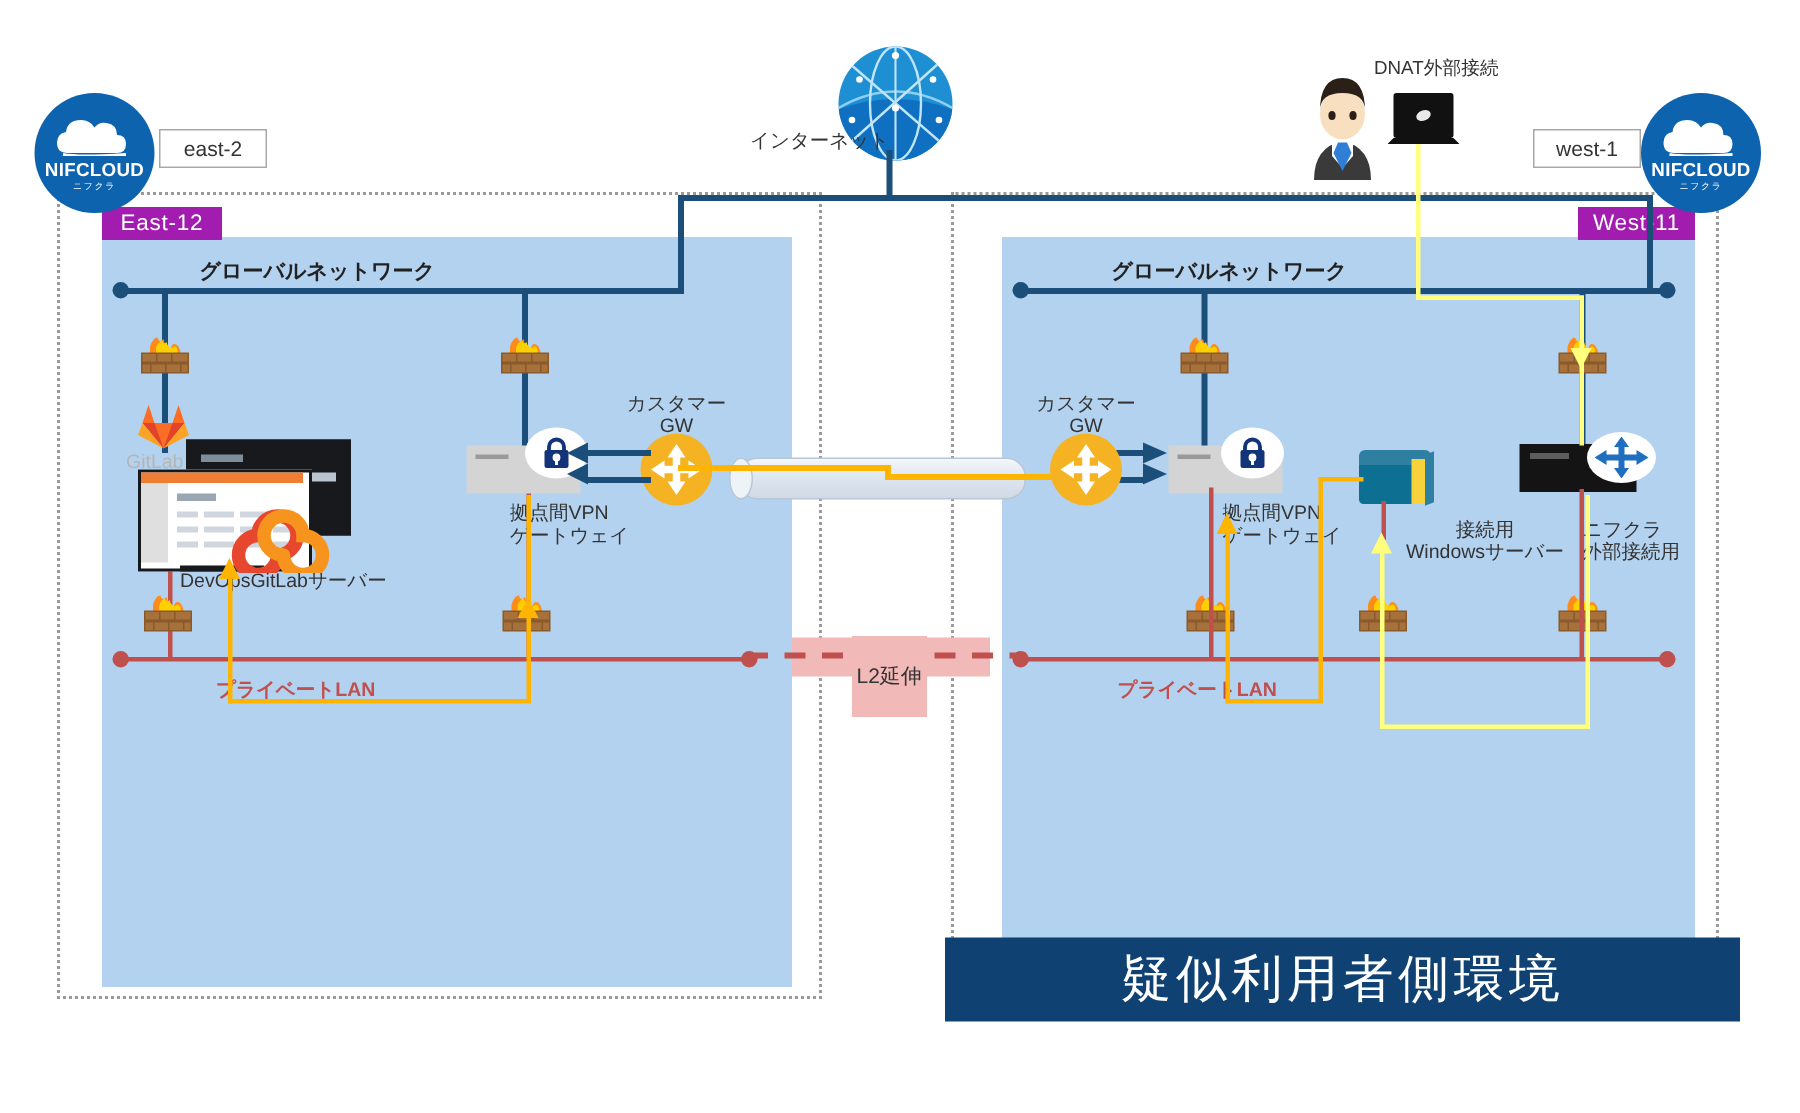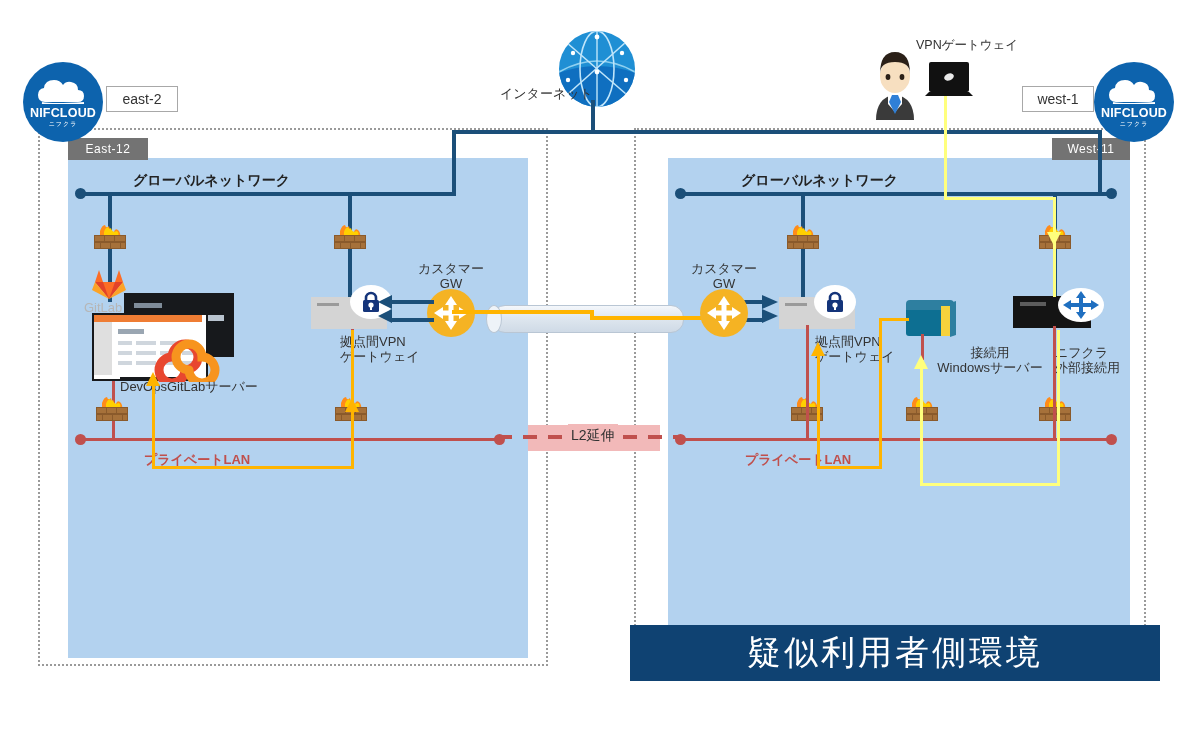--- a/index.html
+++ b/index.html
@@ -3,21 +3,21 @@
 <meta charset="utf-8">
 <style>
   html,body{margin:0;padding:0;background:#fff;}
   body{width:1200px;height:742px;font-family:"Liberation Sans","DejaVu Sans",sans-serif;overflow:hidden;}
   #stage{position:relative;width:1200px;height:742px;background:#ffffff;}
   .abs{position:absolute;}
   
   .region-dash{border:2px dotted #9a9a9a;box-sizing:border-box;background:transparent;}
   
   .zone{background:#b3d2ef;}
-  .zone-tab{background:#737373;color:#fff;font-size:12px;line-height:22px;text-align:center;letter-spacing:.5px;}
+  .zone-tab{background:#a21caf;color:#fff;font-size:15px;line-height:22px;text-align:center;letter-spacing:.5px;}
   
   .cloud-badge{width:80px;height:80px;border-radius:50%;background:#0d63ad;color:#fff;text-align:center;}
   .cloud-badge .puff{position:absolute;left:14px;top:16px;width:52px;height:26px;}
   .cloud-badge .bn{position:absolute;left:0;top:44px;width:80px;font-size:12.5px;font-weight:bold;letter-spacing:.2px;}
   .cloud-badge .bn2{position:absolute;left:0;top:58px;width:80px;font-size:6px;letter-spacing:1px;}
   
   .chip{border:1.5px solid #a8a8a8;background:#fff;color:#333;font-size:14px;text-align:center;line-height:24px;box-sizing:border-box;}
   
   .ln{position:absolute;}
   .h-navy{background:#1b4f79;height:4px;}
@@ -481,35 +481,35 @@
   <div class="abs ln h-yel" style="left:920px;top:483px;width:140px;"></div>
   <div class="abs ln v-yel" style="left:920px;top:368px;height:118px;"></div>
   <svg class="abs" style="left:913px;top:355px;" width="16" height="18" viewBox="0 0 16 18">
     <path d="M8 0 L15 14 H1 Z" fill="#ffff7d"></path>
   </svg>
 
   <div class="abs l2band" style="left:528px;top:425px;width:132px;height:26px;"></div>
   <svg class="abs" style="left:498px;top:433px;" width="186" height="8">
     <line x1="0" y1="4" x2="186" y2="4" stroke="#c0504d" stroke-width="4" stroke-dasharray="14 11"></line>
   </svg>
-  <div class="abs l2lbl" style="left:568px;top:424px;background:#f2b9b9;padding:3px 3px;">L2延伸</div>
+  <div class="abs l2lbl" style="left:568px;top:424px;background:#f2b9b9;padding:18px 3px;">L2延伸</div>
 
   <svg class="abs" style="left:864px;top:48px;" width="62" height="72" viewBox="0 0 62 72">
     <path d="M12 72 q0 -22 19 -26 q19 4 19 26 Z" fill="#3a3a3a"></path>
     <path d="M24 46 h14 v10 l-7 8 l-7 -8 Z" fill="#ffffff"></path>
     <path d="M28 47 h6 l3 7 l-6 12 l-6 -12 Z" fill="#2f7fd6"></path>
     <ellipse cx="31" cy="28" rx="15" ry="17" fill="#f7dfc0"></ellipse>
     <path d="M16 26 q0 -22 15 -22 q15 0 15 22 q0 -12 -15 -12 q-15 0 -15 12 Z" fill="#2b2018"></path>
     <ellipse cx="24" cy="29" rx="2.4" ry="3" fill="#2b2018"></ellipse>
     <ellipse cx="38" cy="29" rx="2.4" ry="3" fill="#2b2018"></ellipse>
   </svg>
   <svg class="abs" style="left:925px;top:62px;" width="48" height="38" viewBox="0 0 48 38">
     <rect x="4" y="0" width="40" height="30" rx="2" fill="#111111"></rect>
     <ellipse cx="24" cy="15" rx="5" ry="3.4" fill="#e9e9e9" transform="rotate(-20 24 15)"></ellipse>
     <path d="M0 34 h48 l-4 -4 H4 Z" fill="#111111"></path>
   </svg>
-  <div class="lbl" style="left:916px;top:37px;font-size:12.5px;">VPNゲートウェイ</div>
+  <div class="lbl" style="left:916px;top:37px;font-size:12.5px;">DNAT外部接続</div>
 
   <div class="abs banner" style="left:630px;top:625px;width:530px;height:56px;">
     <span>疑似利用者側環境</span>
   </div>
 
 </div>
 
 </body></html>

